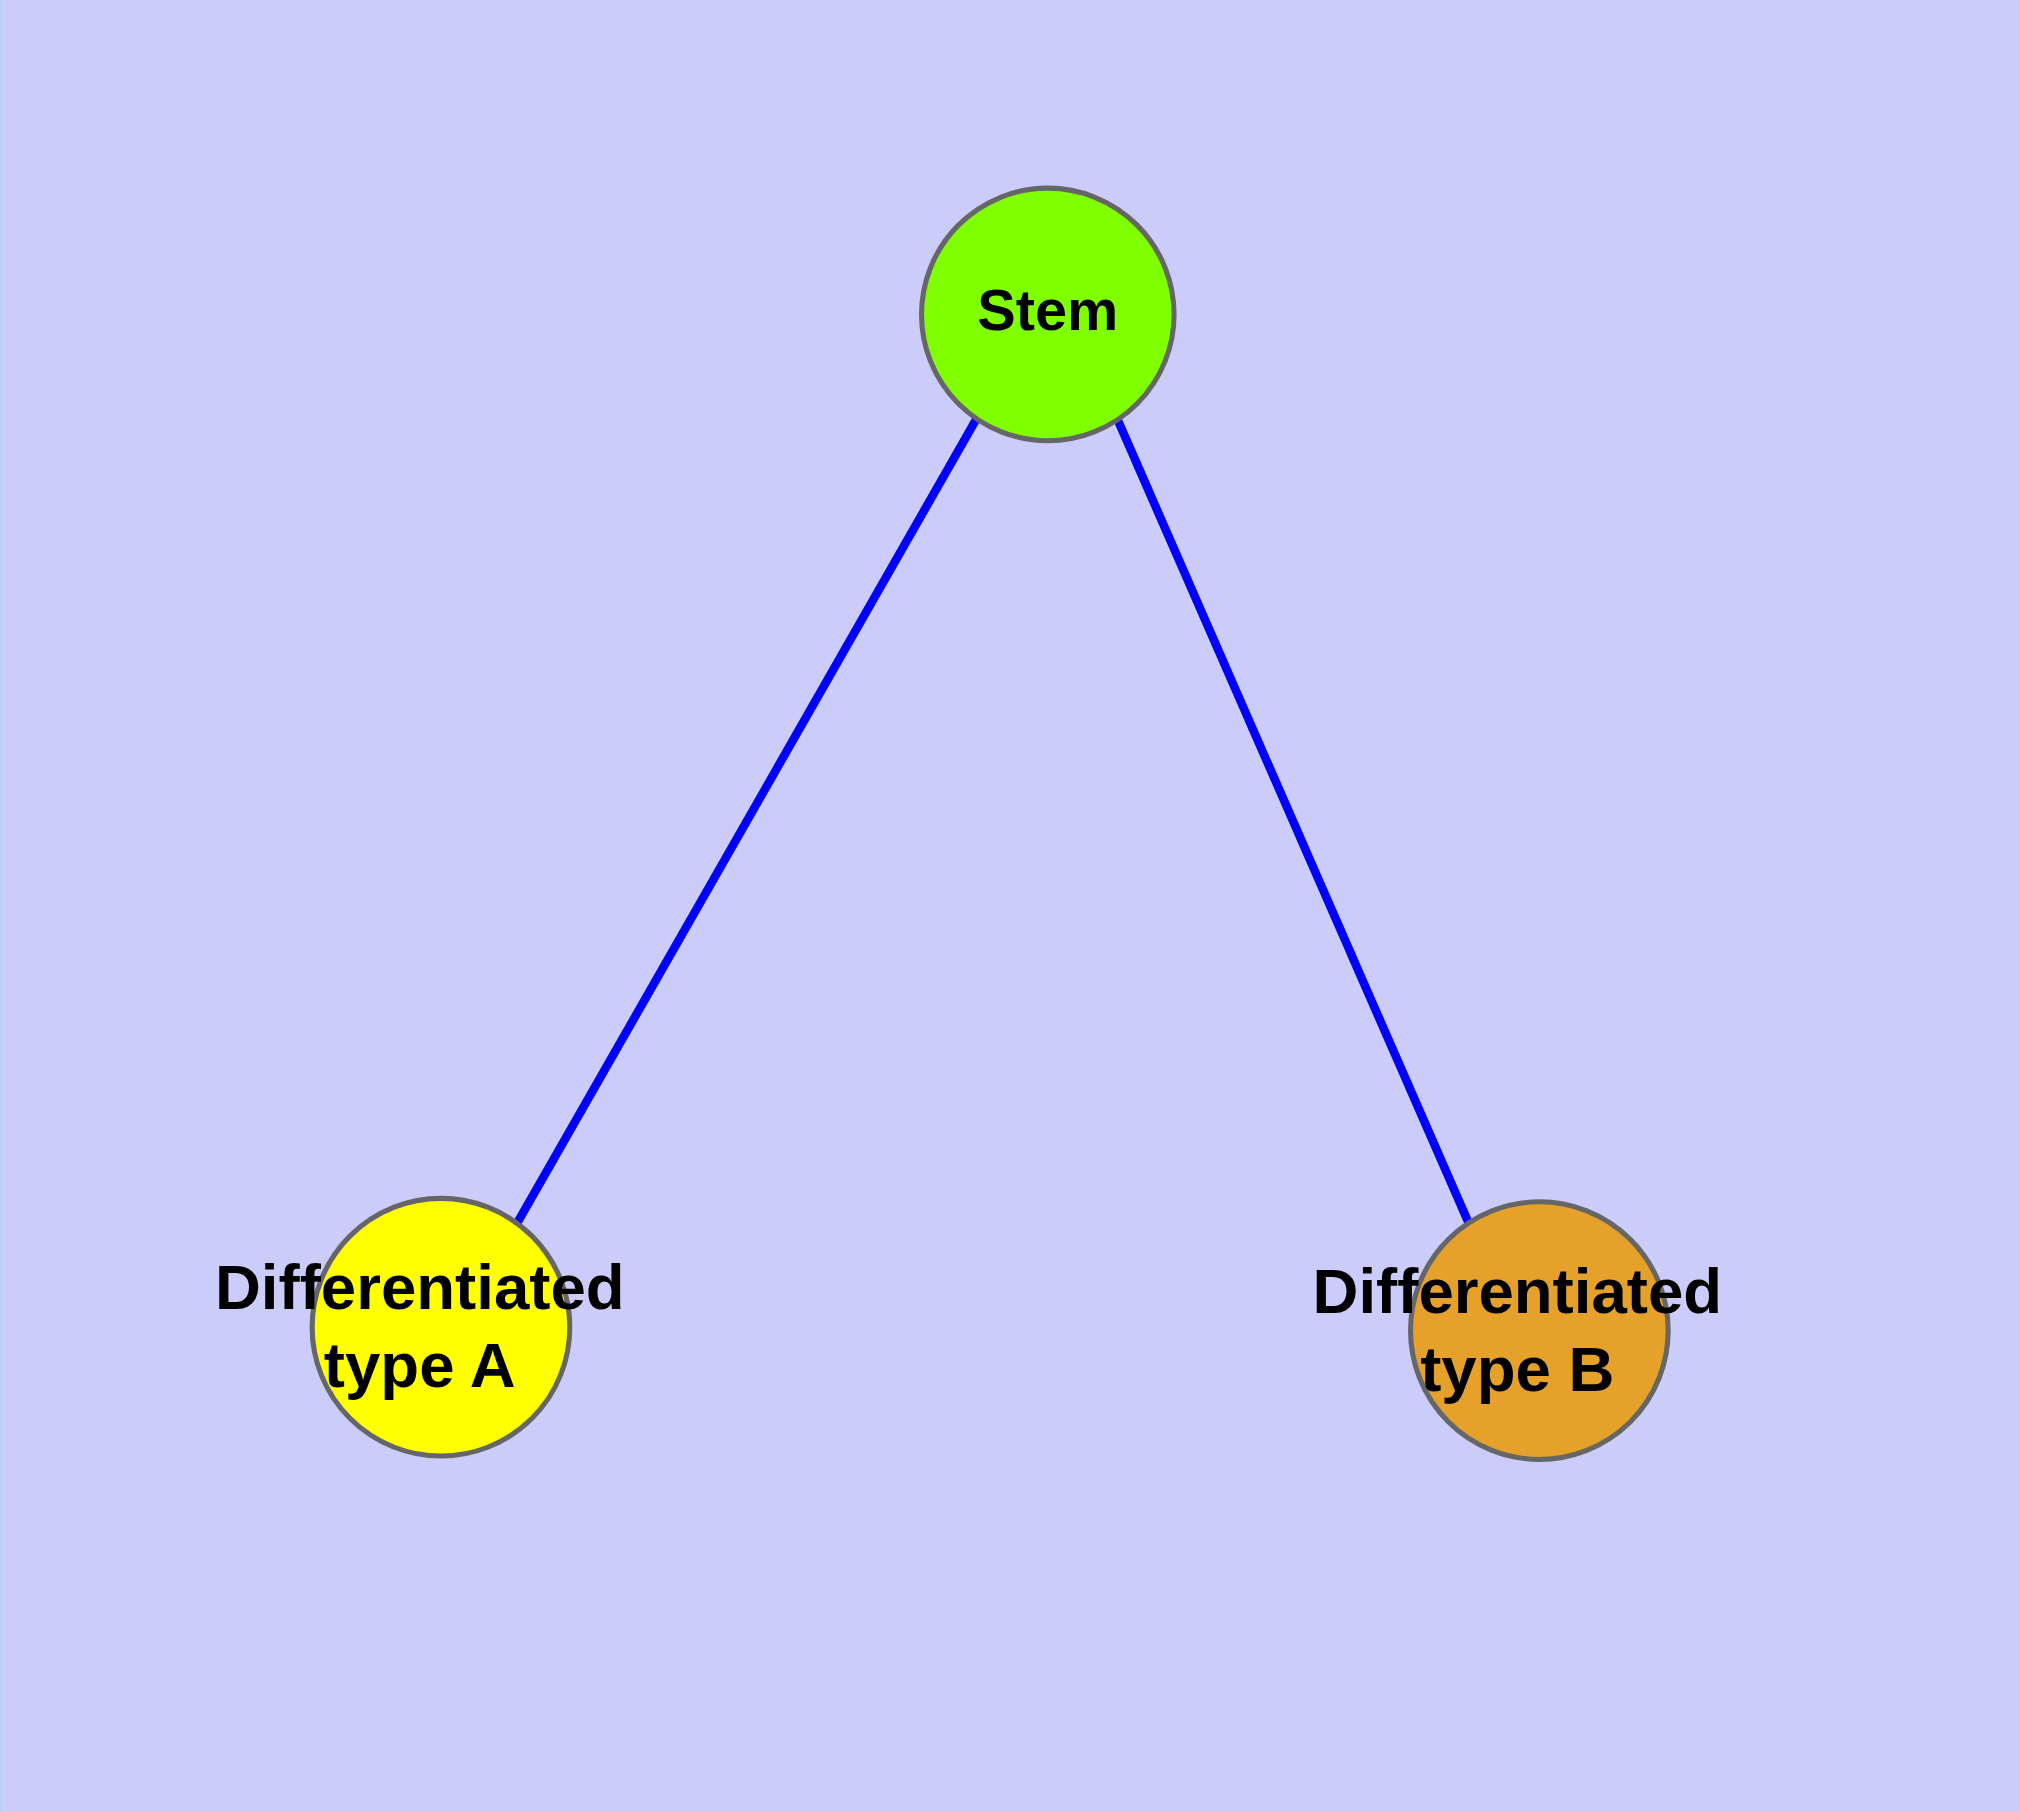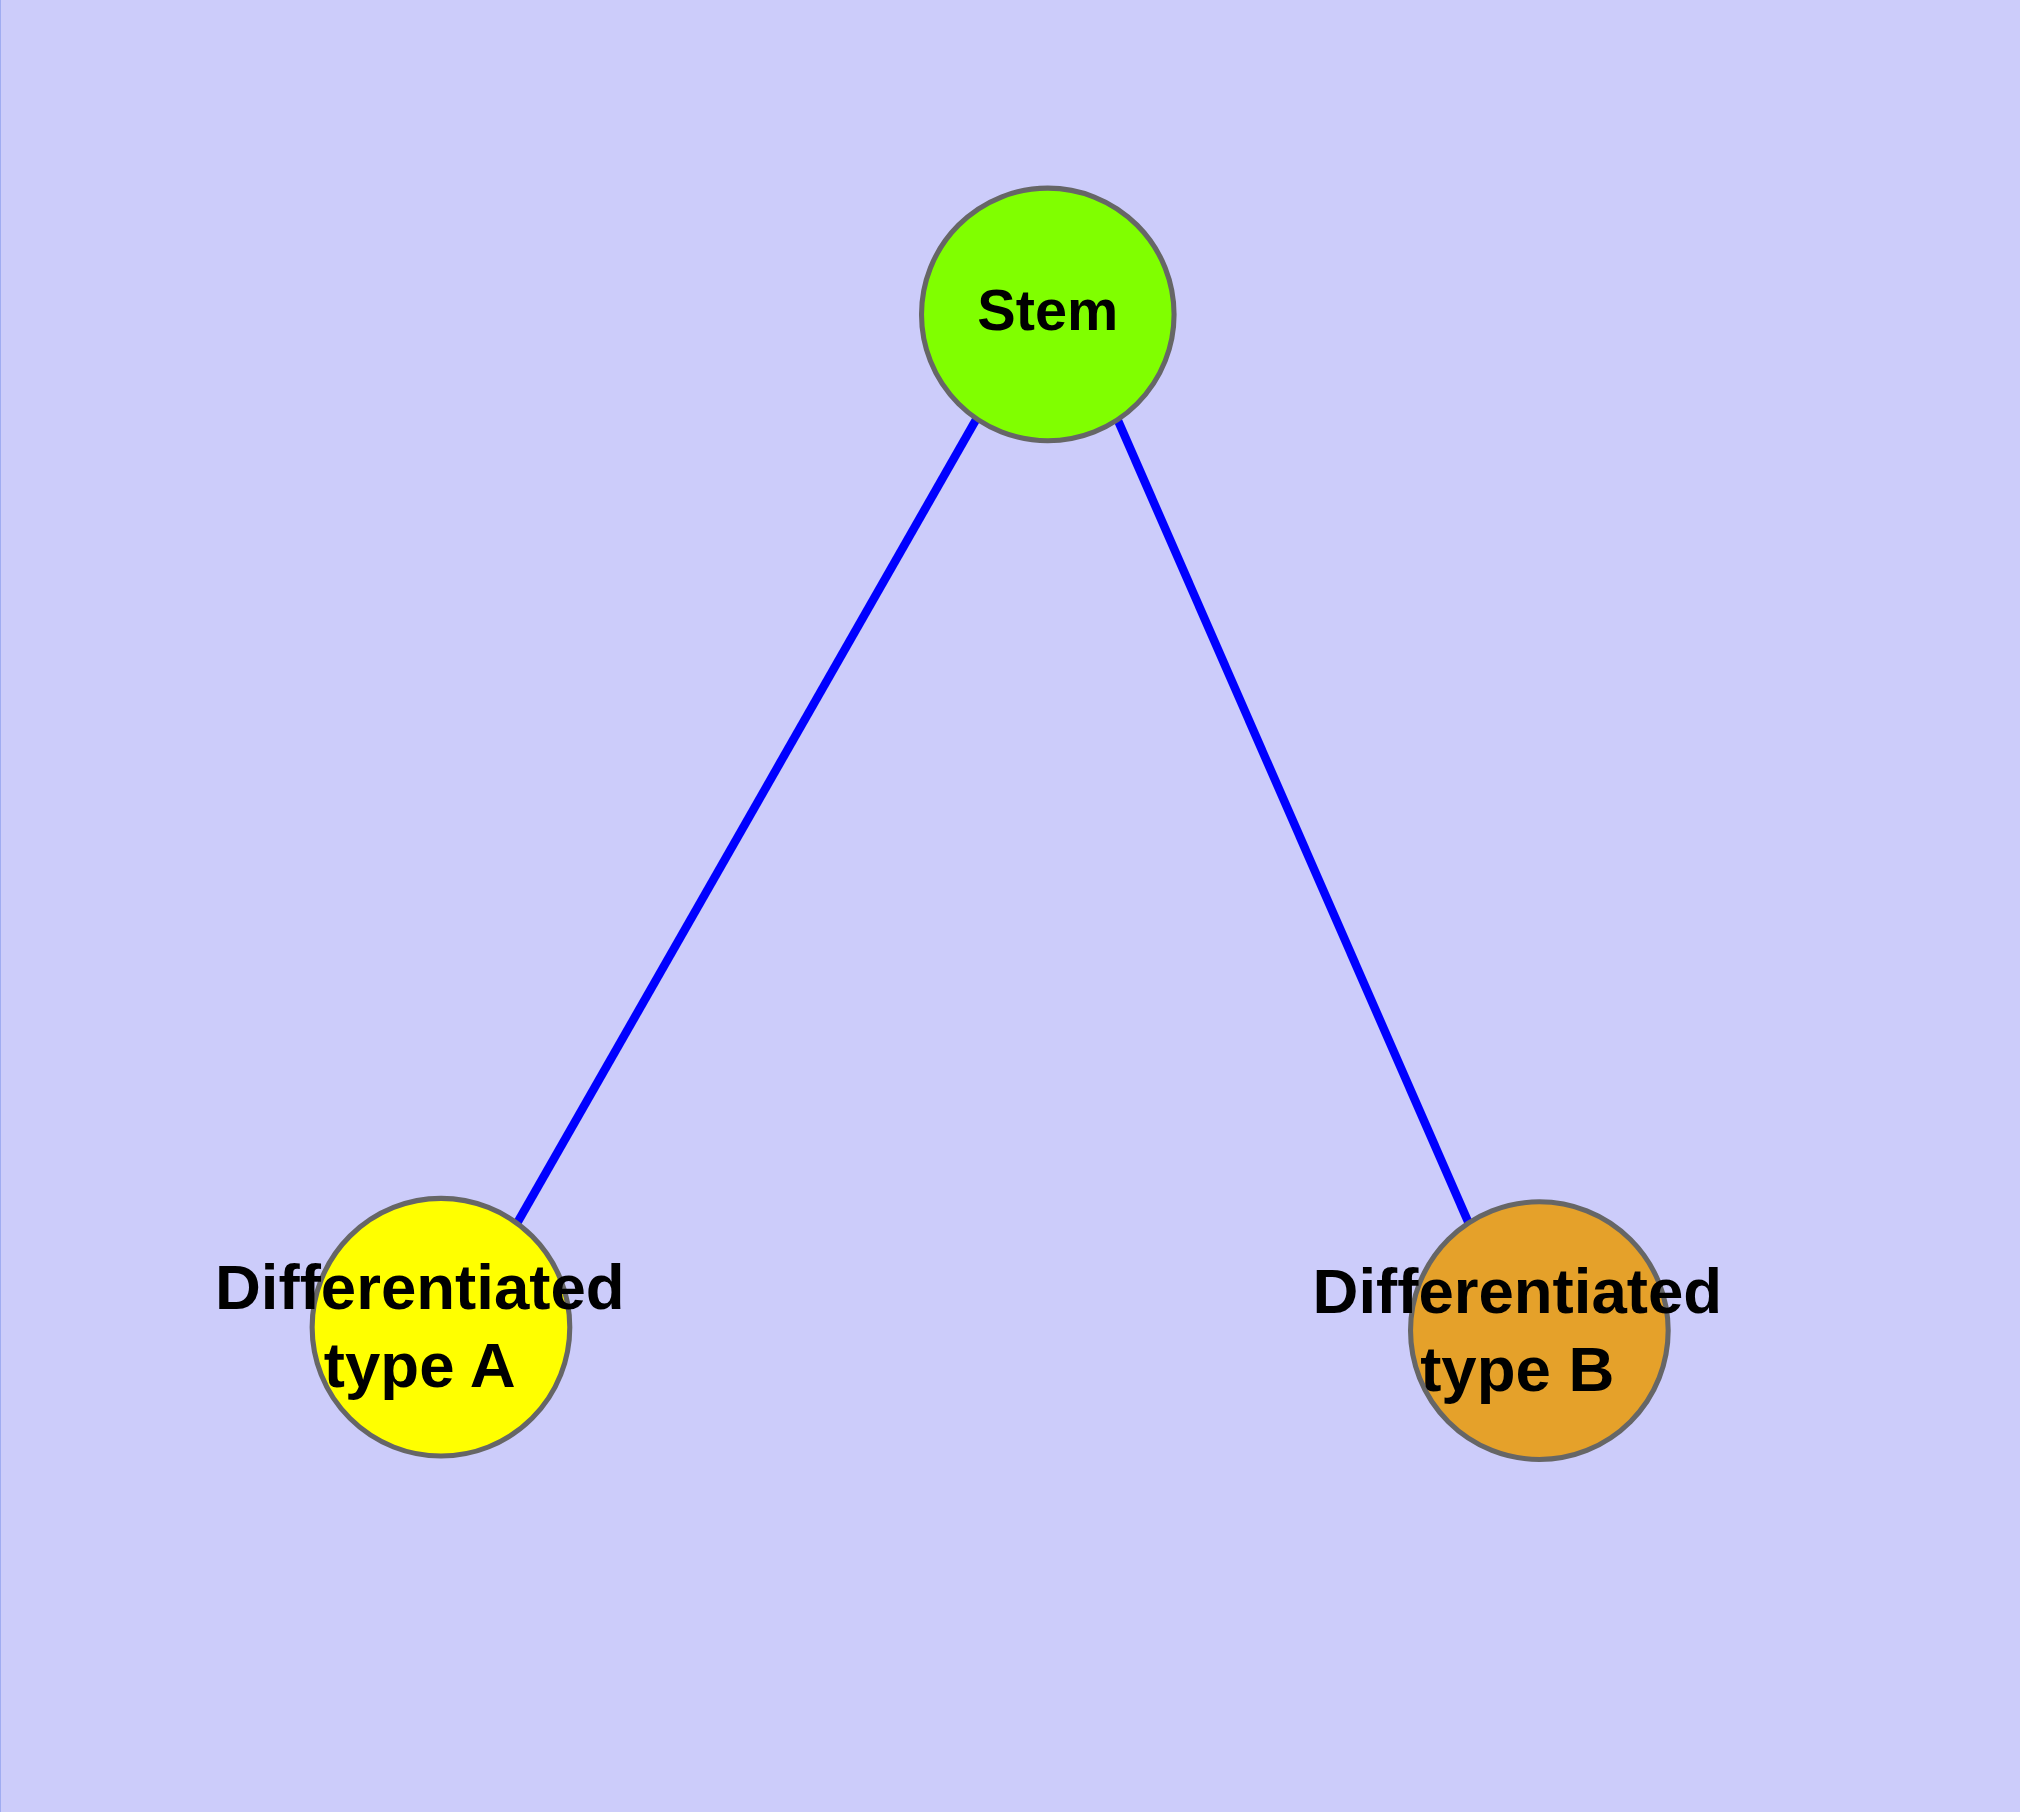--- a/index.html
+++ b/index.html
@@ -5,21 +5,21 @@
 <style>
   html, body {
     margin: 0;
     padding: 0;
     background: #ccccfa;
   }
   #canvas {
     position: relative;
     width: 1996px;
     height: 1812px;
-    background: #1d4ed8;
+    background: #5eead4;
     overflow: hidden;
     font-family: "Liberation Sans", "DejaVu Sans", sans-serif;
   }
   #graph-svg {
     position: absolute;
     left: 0;
     top: 0;
     width: 2021px;
     height: 1812px;
     display: block;

